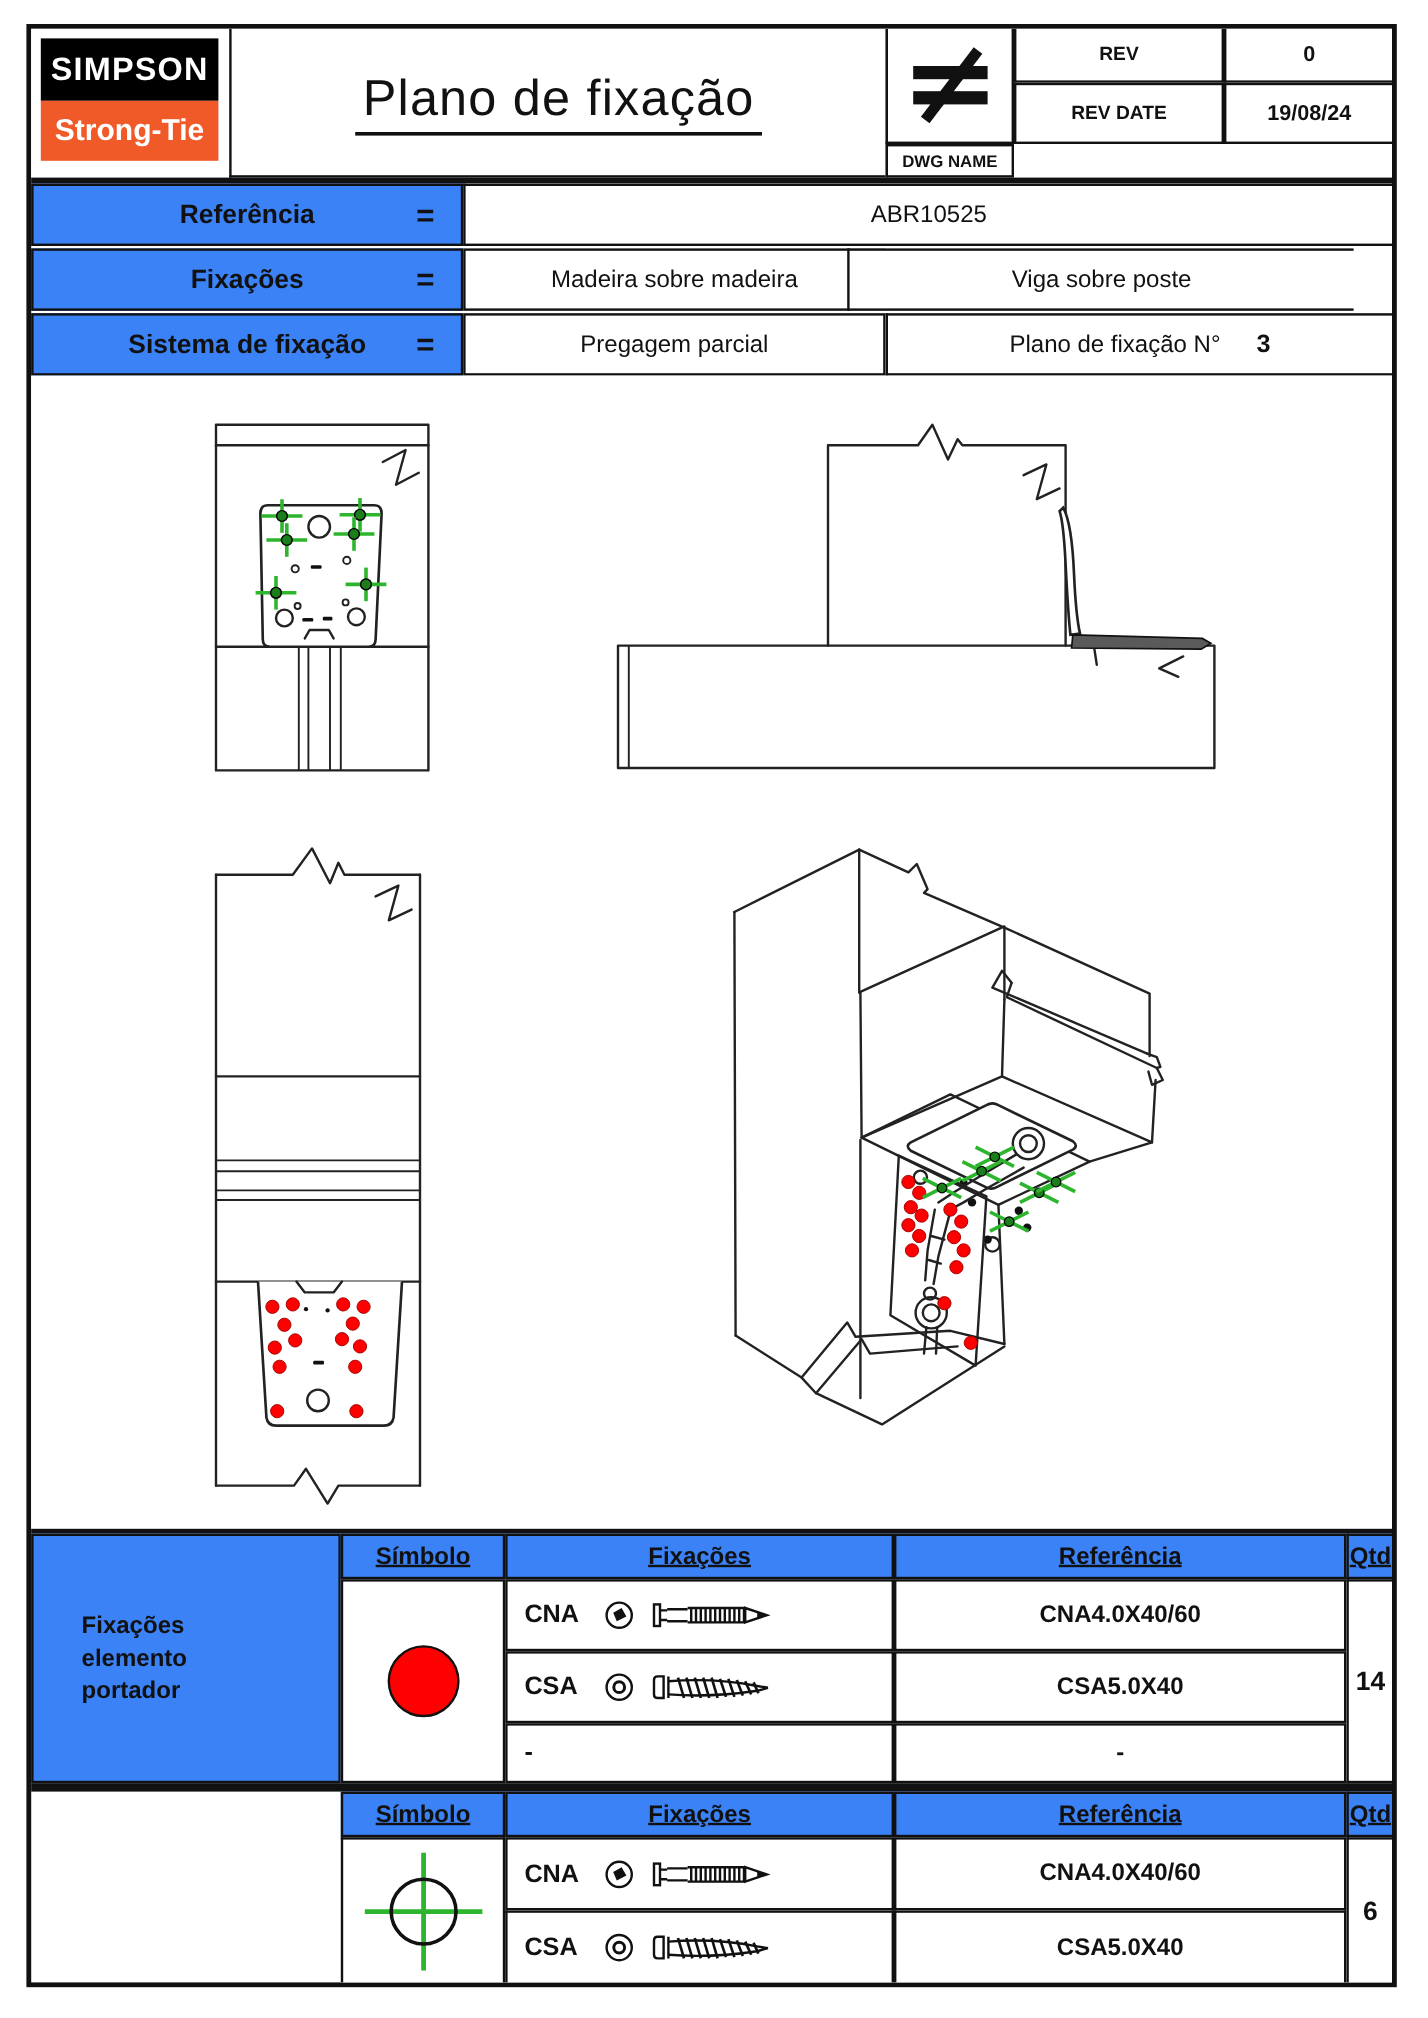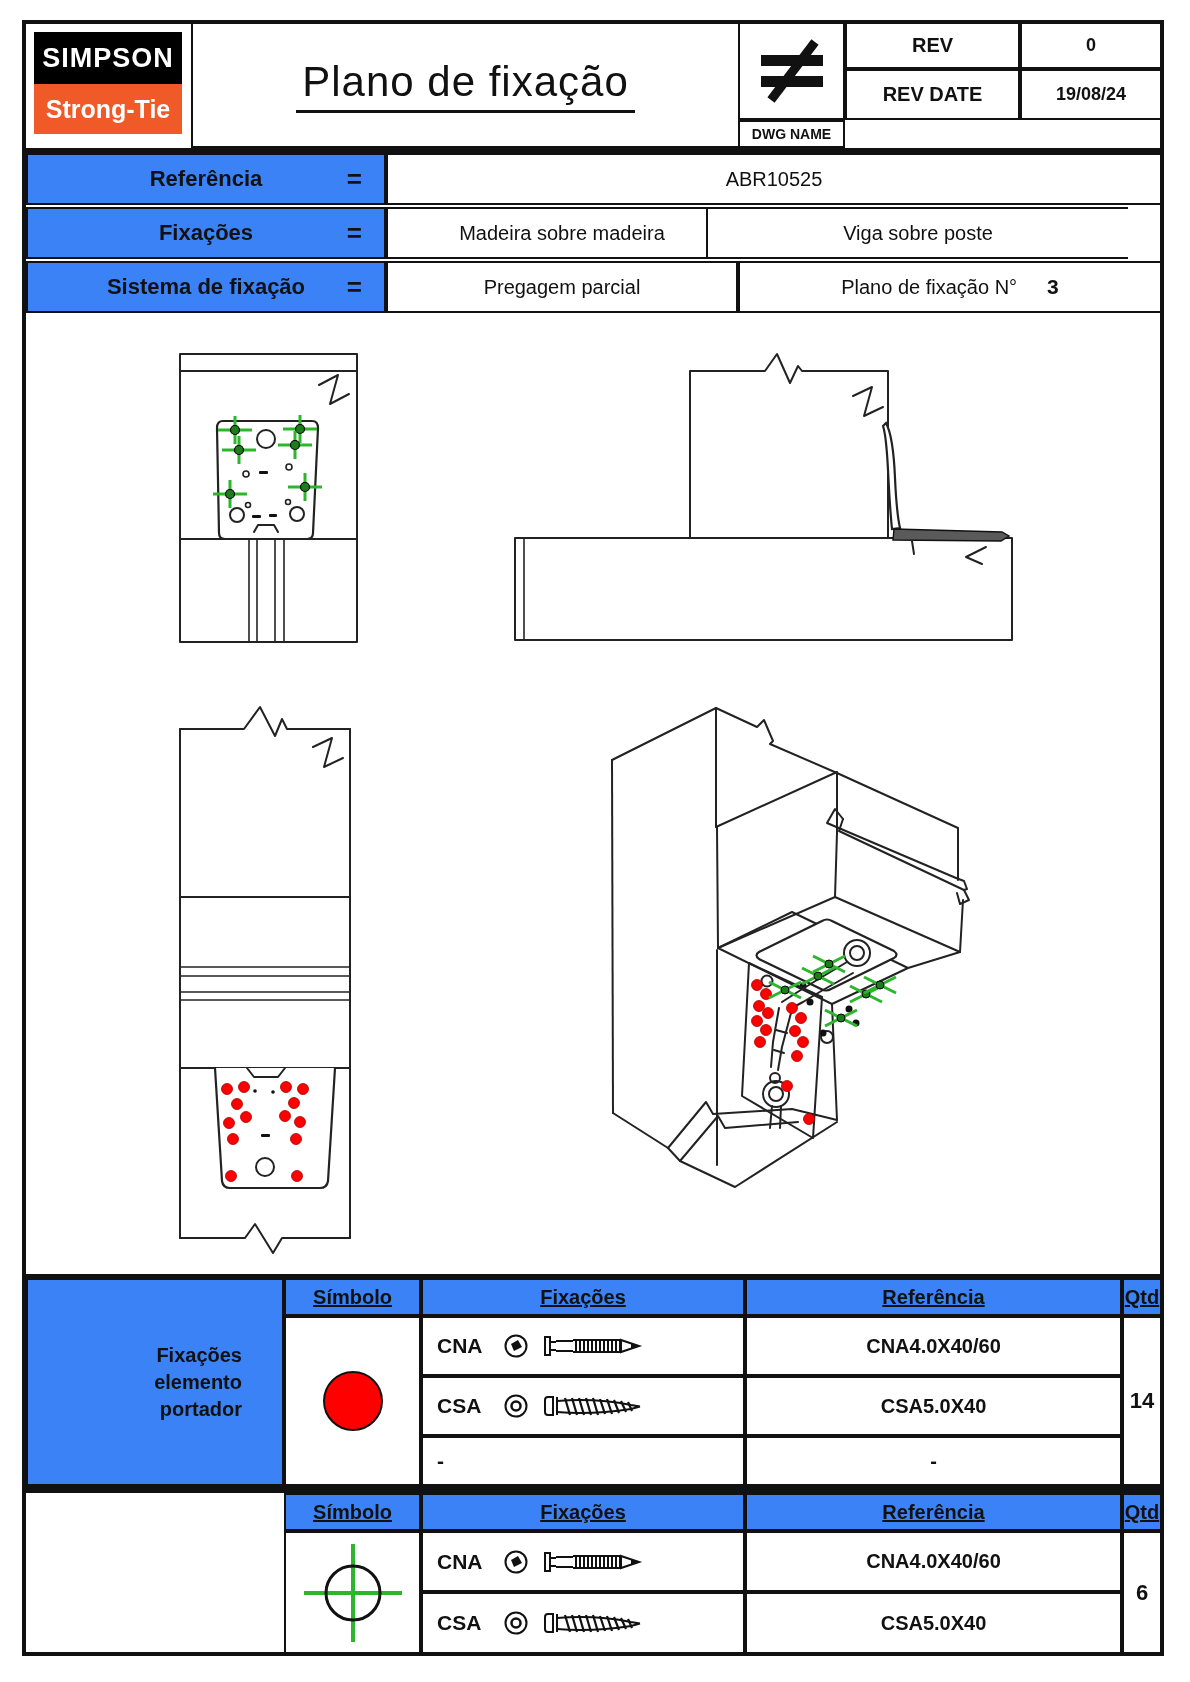--- a/index.html
+++ b/index.html
@@ -11,31 +11,31 @@
   .nob{border:none;}
   .gray{background:#3b82f6;}
   .ctr{display:flex;align-items:center;justify-content:center;}
   .bold{font-weight:bold;}
   .logo-top{background:#000;color:#fff;font-weight:bold;font-size:27px;letter-spacing:1px;
             display:flex;align-items:center;justify-content:center;}
   .logo-bot{background:#f05a28;color:#fff;font-weight:bold;font-size:25px;
             display:flex;align-items:center;justify-content:center;}
   .title{font-size:42px;letter-spacing:1px;}
   .title span{border-bottom:3px solid #111;padding:0 6px 4px 6px;}
-  .small-label{font-size:20px;font-weight:bold;}
+  .small-label{font-size:16px;font-weight:bold;}
   .small-val{font-size:18px;font-weight:bold;}
   .dwg-val{font-size:14px;font-weight:bold;letter-spacing:0px;}
   .info-label{font-size:22px;font-weight:bold;position:relative;width:100%;height:100%;
               display:flex;align-items:center;justify-content:center;}
   .info-label .eq{position:absolute;right:22px;font-size:26px;font-weight:bold;}
   .info-val{font-size:20px;}
   .th{font-size:20px;font-weight:bold;text-decoration:underline;}
   .ref{font-size:20px;font-weight:bold;}
   .qty{font-size:22px;font-weight:bold;}
-  .rowlab{font-size:20px;font-weight:bold;text-align:right;line-height:1.35;}
+  .rowlab{font-size:20px;font-weight:bold;text-align:left;line-height:1.35;}
   .fixrow{display:flex;align-items:center;gap:14px;padding-left:14px;
           width:100%;height:100%;box-sizing:border-box;}
   .code{font-size:21px;font-weight:bold;min-width:52px;}
   .divider{position:absolute;left:0;background:#111;}
   svg{display:block;}
   .ln{stroke:#222;stroke-width:2;fill:none;stroke-linejoin:round;stroke-linecap:round;}
   .lnthin{stroke:#222;stroke-width:1.6;fill:none;}
   .plate{stroke:#222;stroke-width:2.2;fill:#fff;}
 </style>
 </head>

